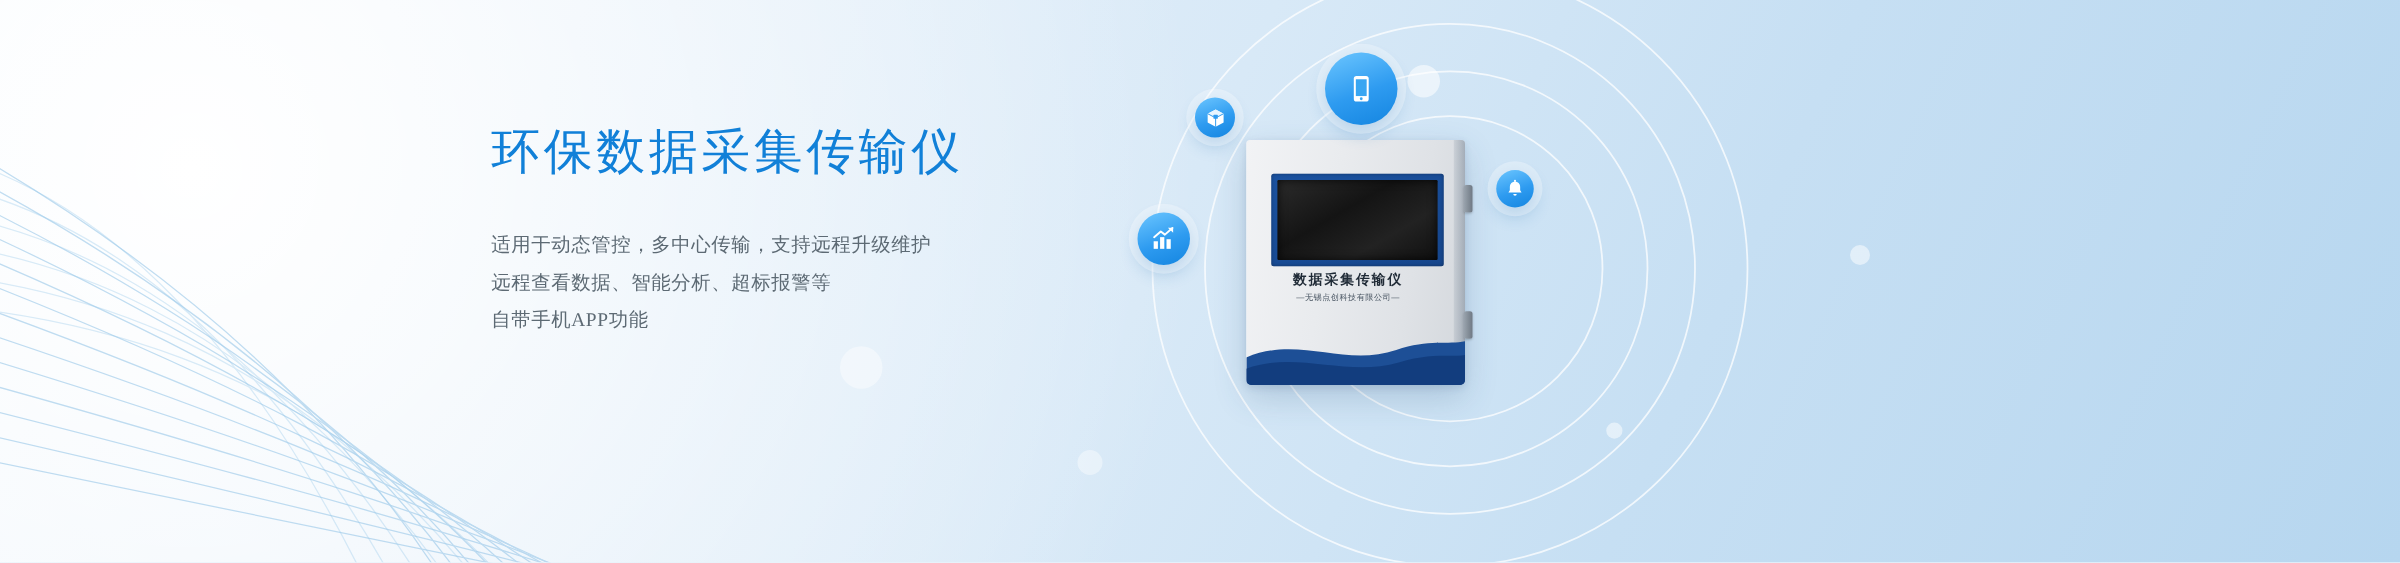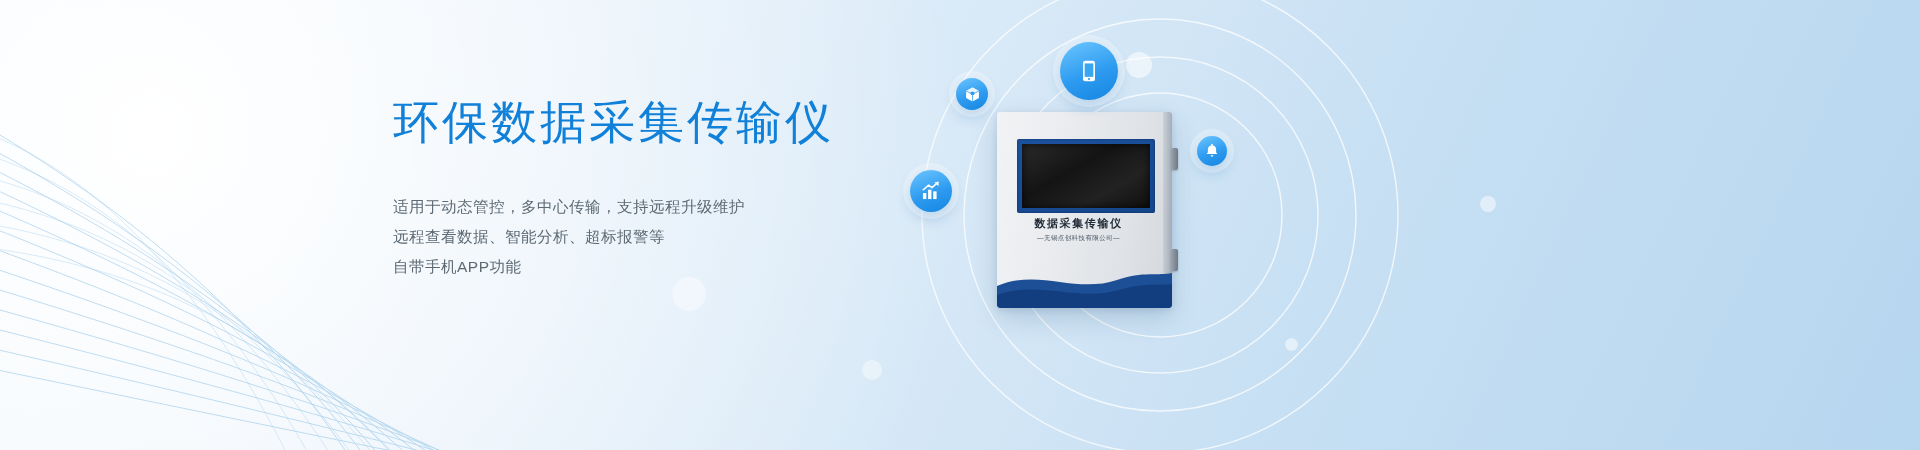--- a/index.html
+++ b/index.html
@@ -24,27 +24,28 @@
   .bokeh{position:absolute;border-radius:50%;background:rgba(255,255,255,.45);pointer-events:none;}
   .bk1{width:26px;height:26px;left:1126px;top:52px;background:rgba(255,255,255,.55);}
   .bk2{width:34px;height:34px;left:672px;top:277px;background:rgba(255,255,255,.42);}
   .bk3{width:16px;height:16px;left:1480px;top:196px;background:rgba(255,255,255,.5);}
   .bk4{width:20px;height:20px;left:862px;top:360px;background:rgba(255,255,255,.4);}
   .bk5{width:13px;height:13px;left:1285px;top:338px;background:rgba(255,255,255,.5);}
 
   
   .copy{position:absolute;left:393px;top:96px;width:560px;}
   .title{
-    font-size:46px;line-height:52px;color:#1180d8;letter-spacing:3px;
-    font-weight:400;margin:0 0 44px 0;white-space:nowrap;
+    font-size:39px;line-height:52px;color:#1180d8;letter-spacing:3px;
+    font-weight:400;margin:0 0 34px 0;white-space:nowrap;
   }
   .desc{margin:0;padding:0;list-style:none;}
   .desc li{
     font-size:15.5px;line-height:30px;color:#5d6a74;letter-spacing:.5px;
     white-space:nowrap;
+    font-family:Liberation Serif, serif;
   }
 
   
   .stage{position:absolute;left:860px;top:0;width:760px;height:450px;}
 
   .rings{position:absolute;left:0;top:0;width:760px;height:450px;pointer-events:none;}
 
   
   .device{position:absolute;left:137px;top:112px;width:175px;height:196px;}
   .cabinet{

